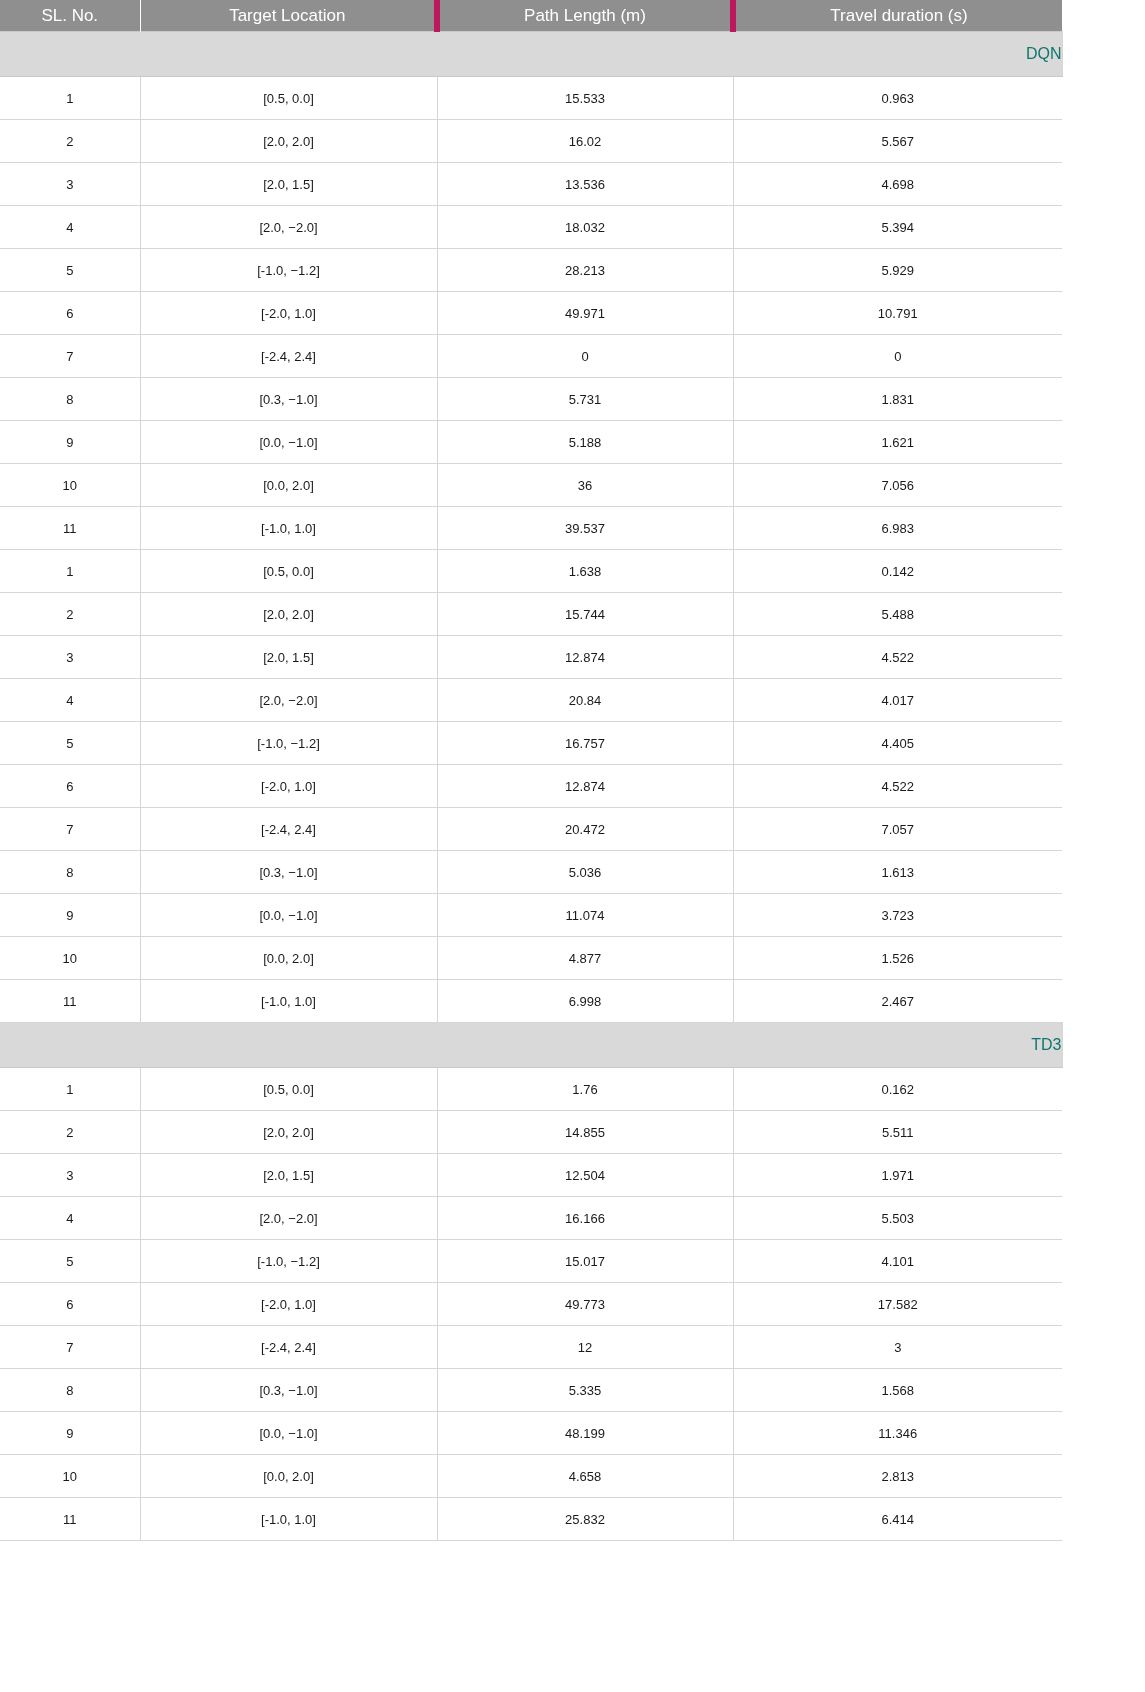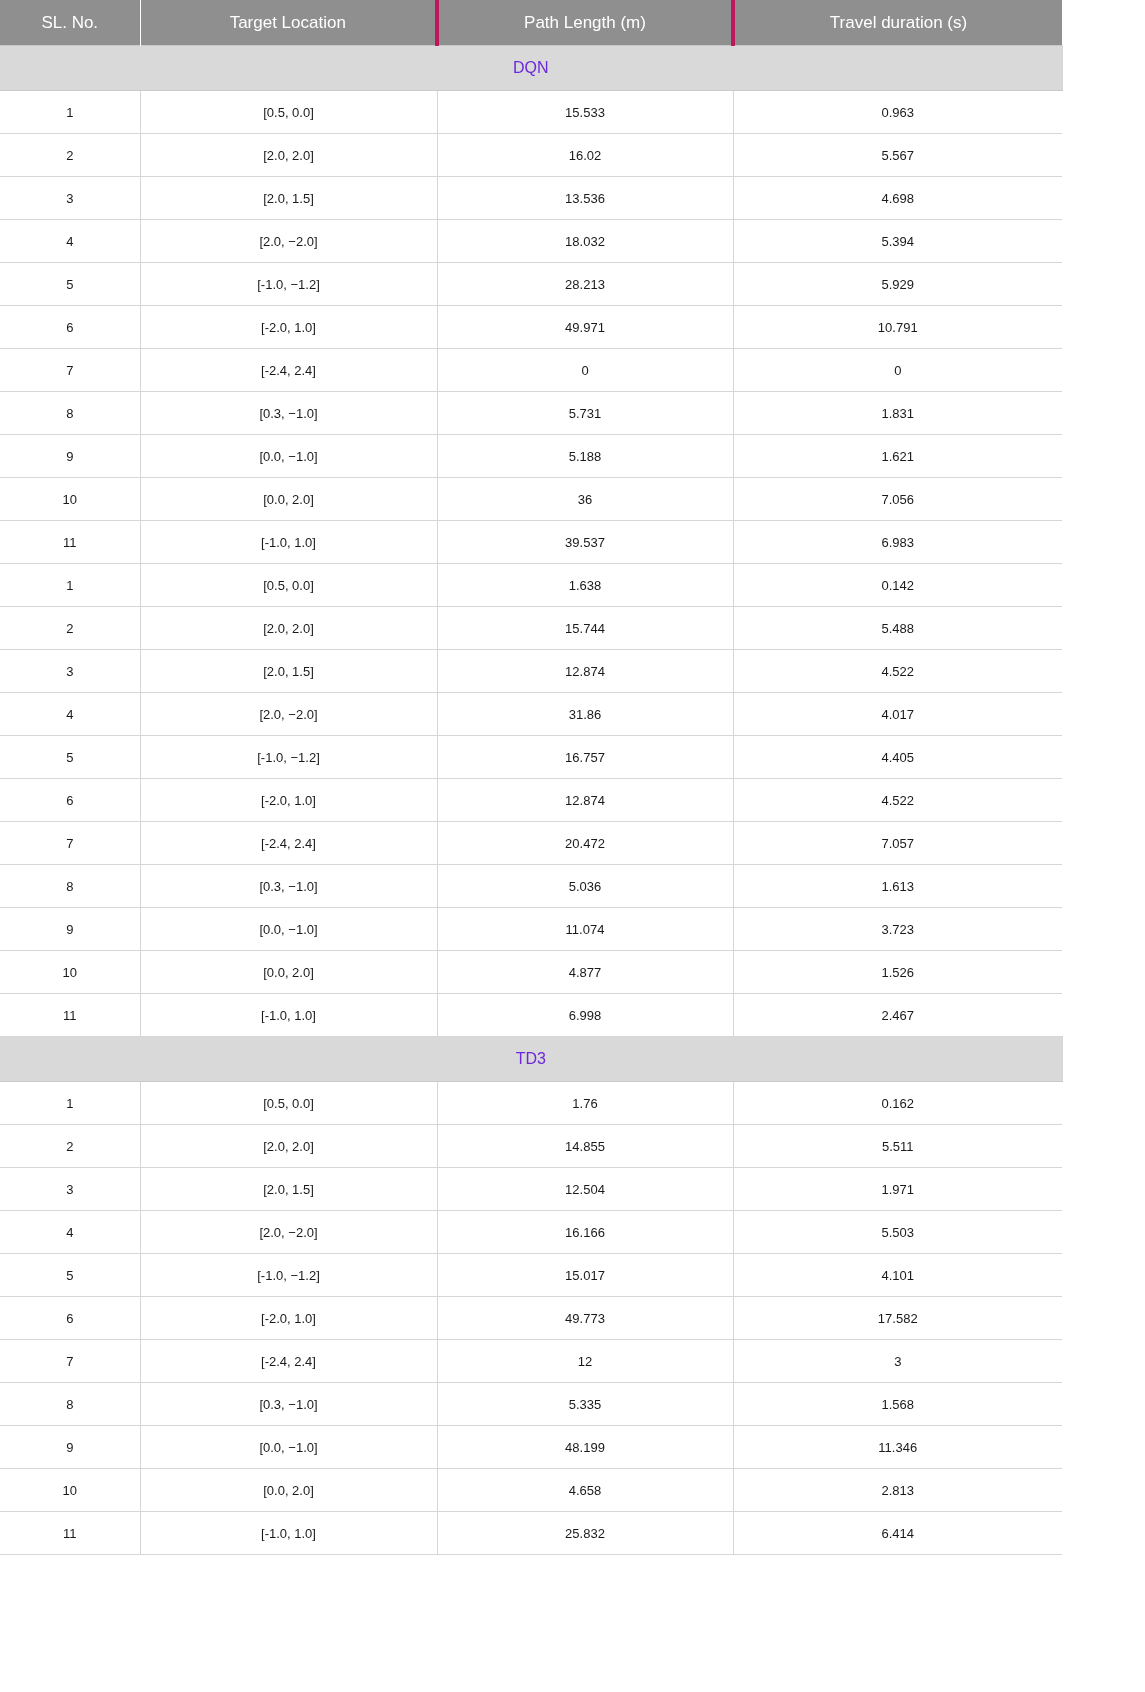--- a/index.html
+++ b/index.html
@@ -26,34 +26,34 @@
   table.data-table col.c0 { width: 140px; }
   table.data-table col.c1 { width: 297px; }
   table.data-table col.c2 { width: 296px; }
   table.data-table col.c3 { width: 329px; }
 
   thead th {
     background: #8f8f8f;
     color: #ffffff;
     font-weight: normal;
     font-size: 17px;
-    height: 45px;
+    height: 31px;
     text-align: center;
     vertical-align: middle;
     border: none;
     padding: 0 4px;
   }
   thead th.first { border-right: 1px solid #ffffff; }
-  thead th.mid { border-right: 4px solid #be185d; margin-left: 11px; }
+  thead th.mid { border-right: 6px solid #be185d; margin-left: 11px; }
 
   tr.group-row td {
     background: #d9d9d9;
-    color: #6d28d9;
+    color: #0f766e;
     font-size: 16px;
-    text-align: center;
+    text-align: right;
     height: 44px;
     vertical-align: middle;
     border-top: 1px solid #c9c9c9;
     border-bottom: 1px solid #c9c9c9;
     padding: 0;
   }
 
   tbody td {
     height: 42px;
     text-align: center;
@@ -171,21 +171,21 @@
         </tr>
         <tr class="data-row">
           <td class="col-sl">3</td>
           <td>[2.0, 1.5]</td>
           <td>12.874</td>
           <td class="last-col">4.522</td>
         </tr>
         <tr class="data-row">
           <td class="col-sl">4</td>
           <td>[2.0, −2.0]</td>
-          <td>31.86</td>
+          <td>20.84</td>
           <td class="last-col">4.017</td>
         </tr>
         <tr class="data-row">
           <td class="col-sl">5</td>
           <td>[-1.0, −1.2]</td>
           <td>16.757</td>
           <td class="last-col">4.405</td>
         </tr>
         <tr class="data-row">
           <td class="col-sl">6</td>

